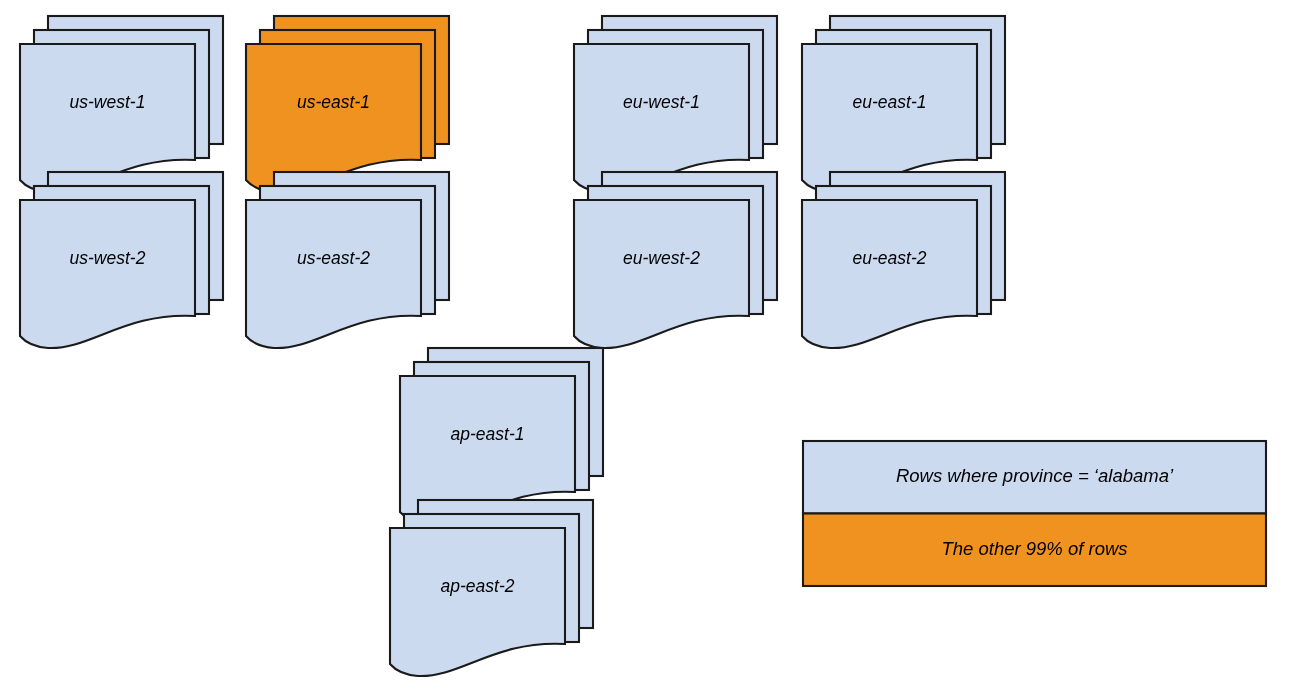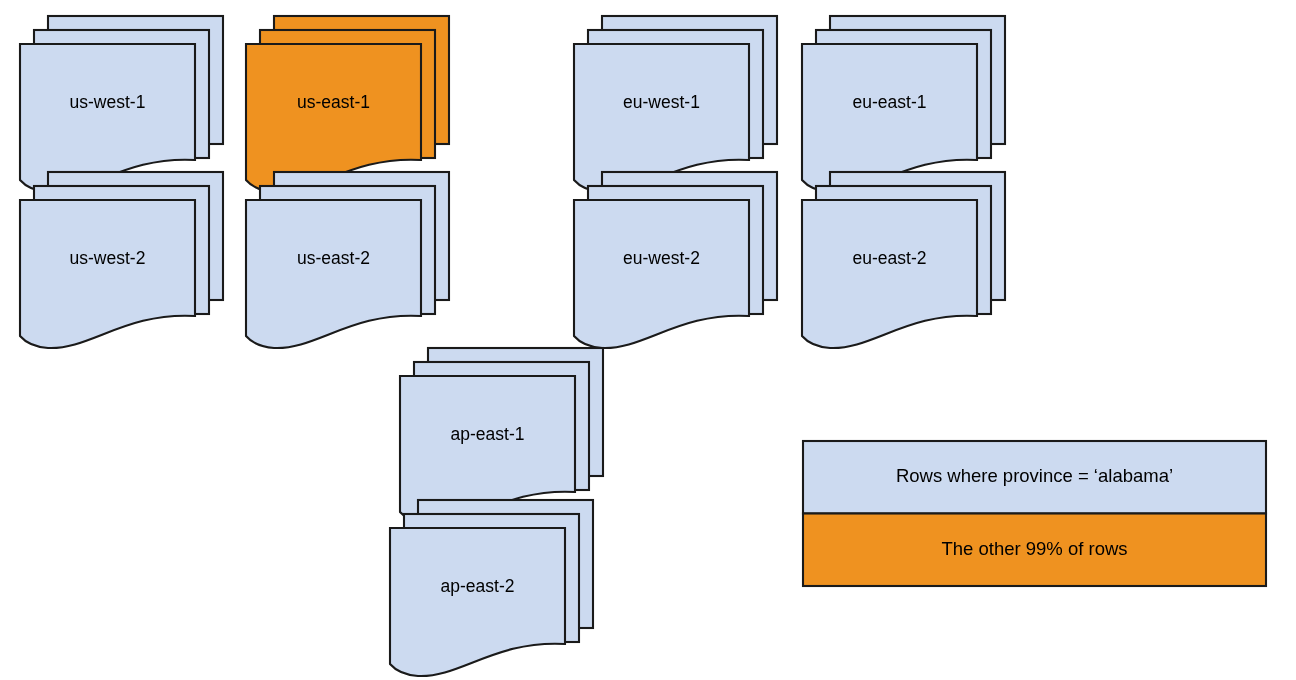--- a/index.html
+++ b/index.html
@@ -10,20 +10,21 @@
   body {
     width: 1296px;
     height: 680px;
     overflow: hidden;
     font-family: "Liberation Sans", sans-serif;
   }
   #canvas {
     position: relative;
     width: 1296px;
     height: 680px;
+    font-style: italic;
   }
   svg.diagram {
     position: absolute;
     top: 0;
     left: 0;
     width: 1296px;
     height: 680px;
   }
   .doc-label {
     font-family: "Liberation Sans", sans-serif;

